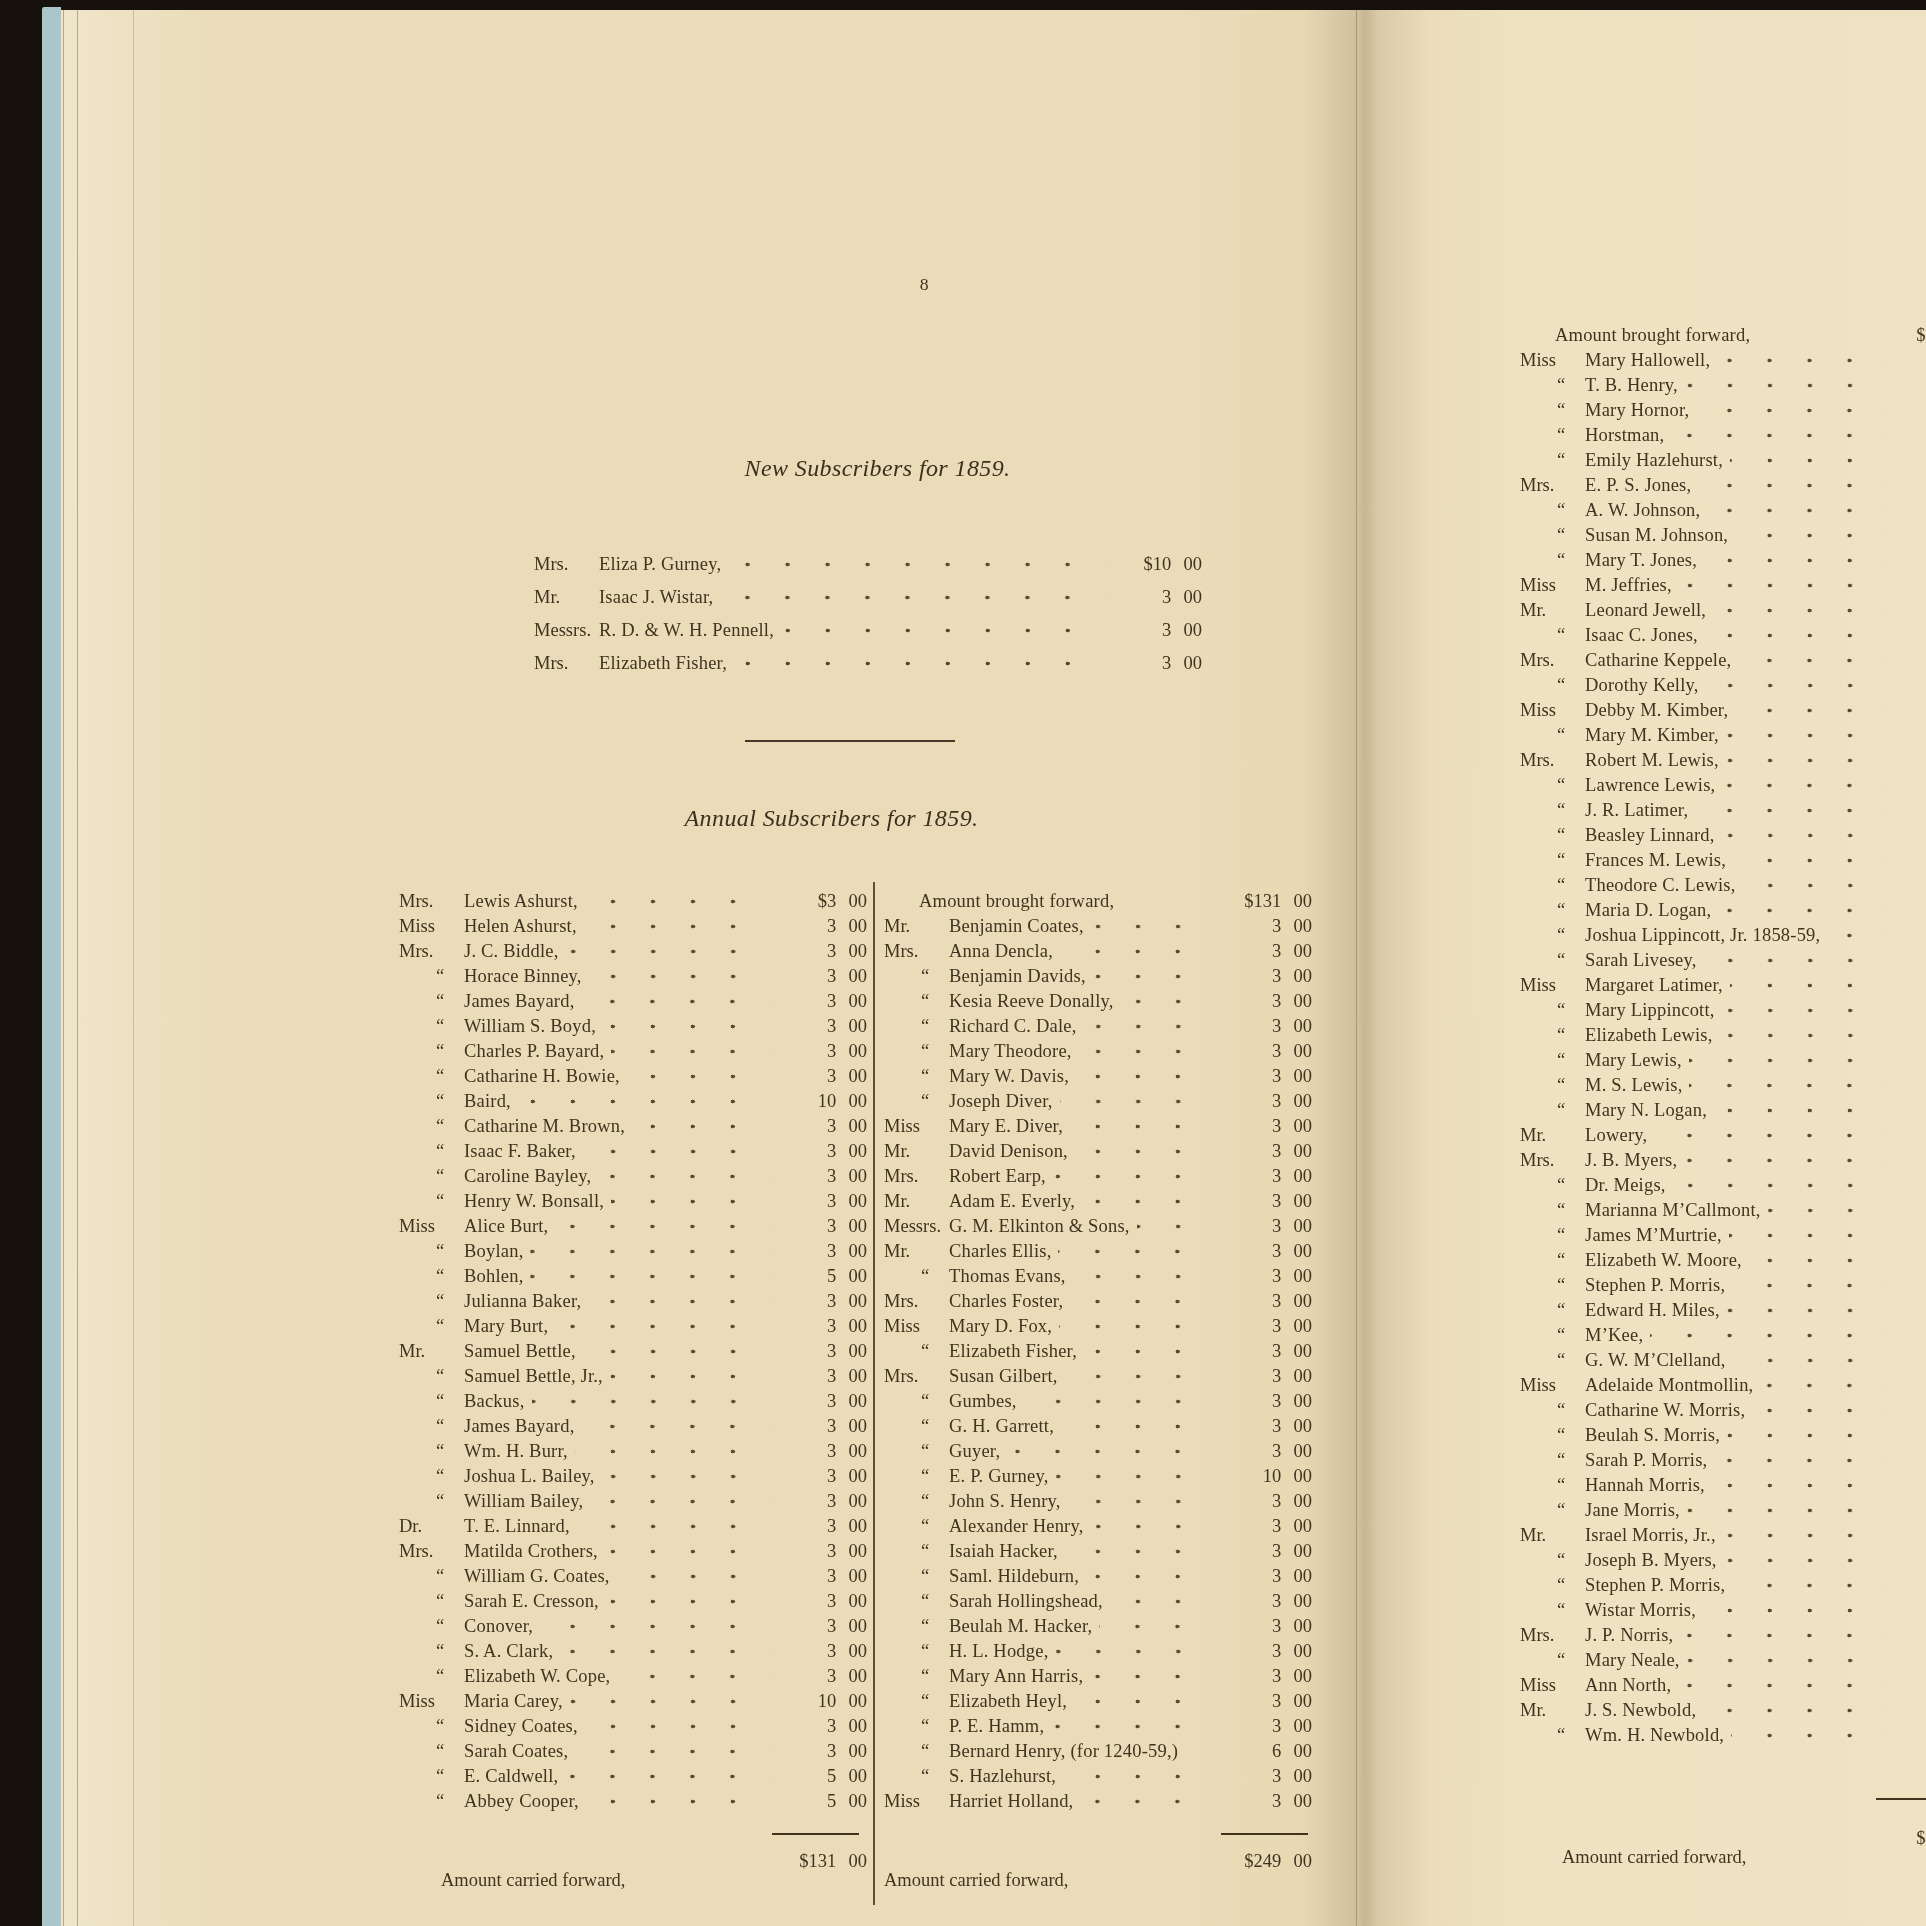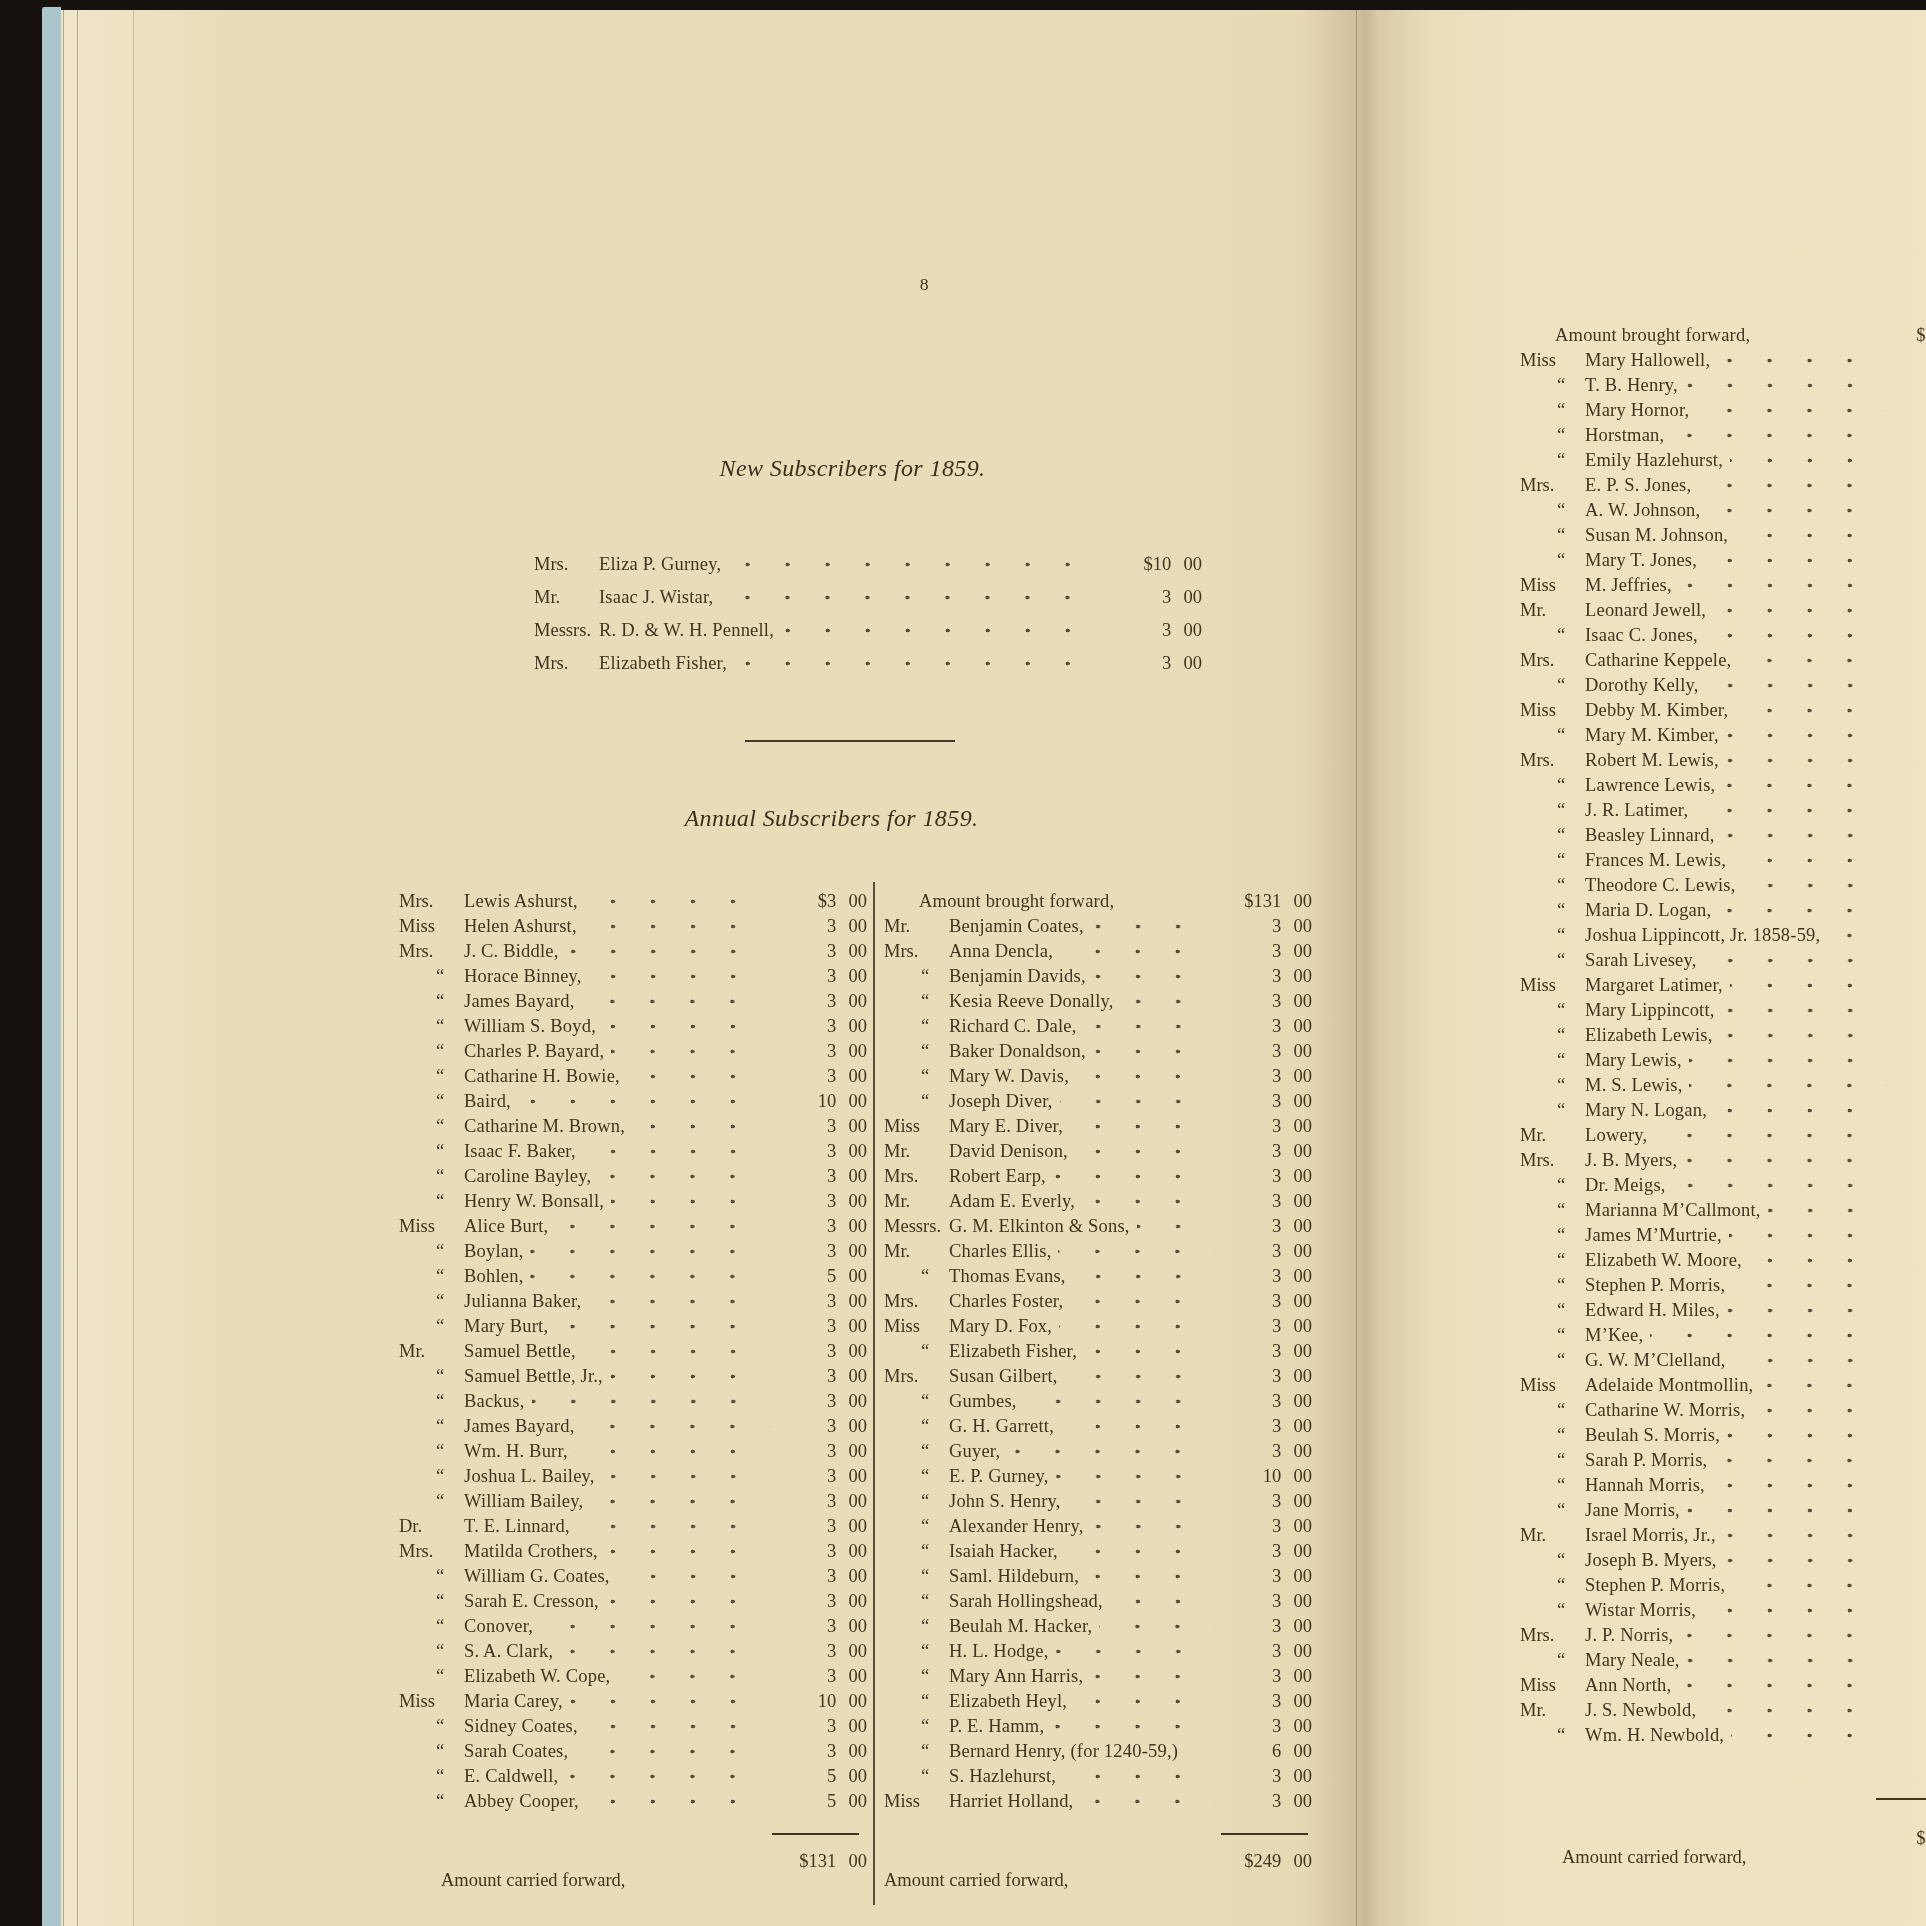--- a/index.html
+++ b/index.html
@@ -53,21 +53,21 @@
 
 <div class="edge-line" style="left:63px;"></div>
 <div class="edge-line" style="left:77px;"></div>
 <div class="edge-line" style="left:133px;opacity:.6;"></div>
 
 <div class="gutter-shade"></div>
 <div class="fold-line"></div>
 
 <div class="pagenum" style="left:882px;top:274px;">8</div>
 
-<div class="section-title" style="left:496px;top:455px;width:713px;">New Subscribers for 1859.</div>
+<div class="section-title" style="left:521px;top:455px;width:713px;">New Subscribers for 1859.</div>
 
 <div class="col" style="left:534px;top:548px;width:668px;--rh:33px;">
   <div>
       <div class="row">
         <span class="prefix">Mrs.</span>
         <span class="name">Eliza P. Gurney,</span>
         <span class="leader"></span>
         <span class="amount">$10 00</span>
       </div>
       <div class="row">
@@ -356,21 +356,21 @@
         <span class="amount">3 00</span>
       </div>
       <div class="row">
         <span class="prefix ditto">“</span>
         <span class="name">Richard C. Dale,</span>
         <span class="leader"></span>
         <span class="amount">3 00</span>
       </div>
       <div class="row">
         <span class="prefix ditto">“</span>
-        <span class="name">Baker Donaldson,</span>
+        <span class="name">Mary Theodore,</span>
         <span class="leader"></span>
         <span class="amount">3 00</span>
       </div>
       <div class="row">
         <span class="prefix ditto">“</span>
         <span class="name">Mary W. Davis,</span>
         <span class="leader"></span>
         <span class="amount">3 00</span>
       </div>
       <div class="row">

